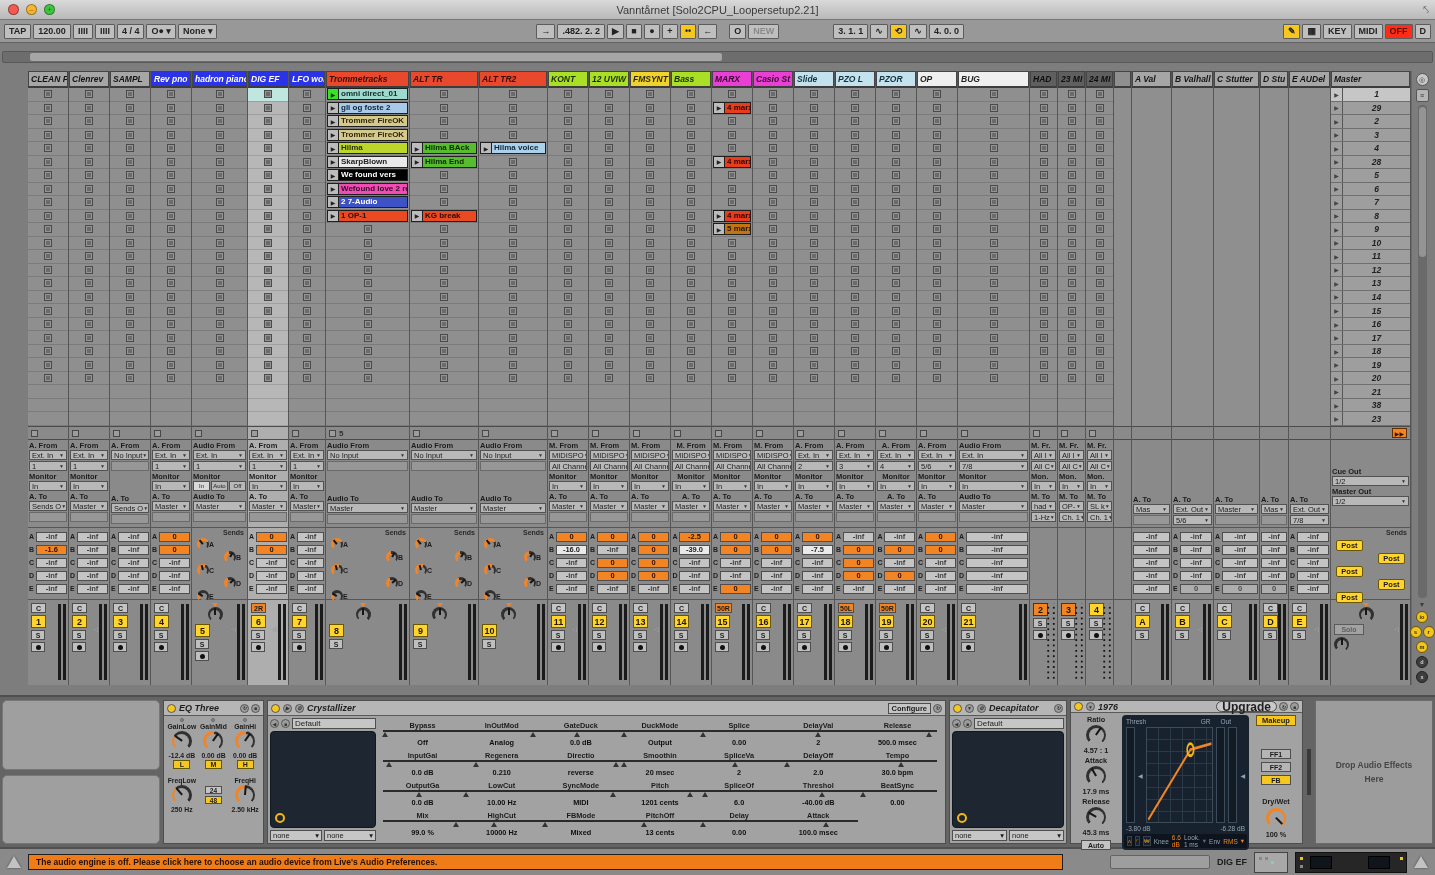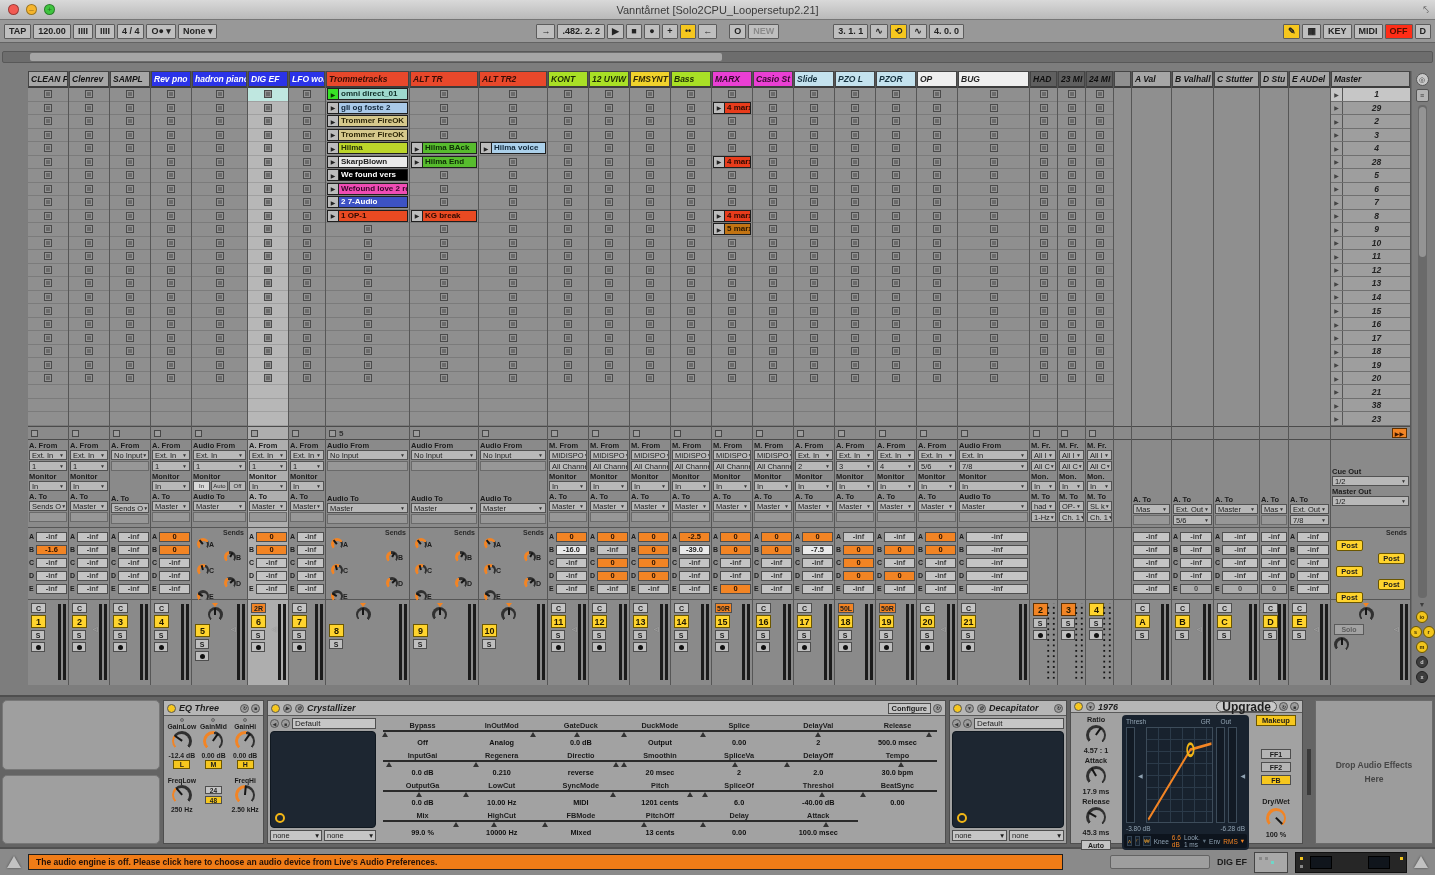--- a/index.html
+++ b/index.html
@@ -2113,21 +2113,21 @@
             </div>
             <div class="meterwrap">
               <span class="mtri">◁</span>
               <div class="meter">
                 <span class="mbar"></span>
                 <span class="mbar"></span>
               </div>
             </div>
           </div>
         </div>
-        <div class="tcol" style="width: 41px;">
+        <div class="tcol" style="width: 41px; text-align: center;">
           <div class="th" style="background: rgb(169, 224, 38); color: rgb(28, 42, 4);">Bass</div>
           <div class="slots">
             <div class="cell">
               <span class="stopsq"></span>
             </div>
             <div class="cell">
               <span class="stopsq"></span>
             </div>
             <div class="cell">
               <span class="stopsq"></span>
@@ -2807,21 +2807,21 @@
               </span>
             </div>
             <div class="meterwrap">
               <div class="meter">
                 <span class="mbar"></span>
                 <span class="mbar"></span>
               </div>
             </div>
           </div>
         </div>
-        <div class="tcol" style="width: 41px;">
+        <div class="tcol" style="width: 41px; text-align: center;">
           <div class="th" style="background: rgb(196, 226, 238); color: rgb(21, 49, 62);">PZOR</div>
           <div class="slots">
             <div class="cell">
               <span class="stopsq"></span>
             </div>
             <div class="cell">
               <span class="stopsq"></span>
             </div>
             <div class="cell">
               <span class="stopsq"></span>

